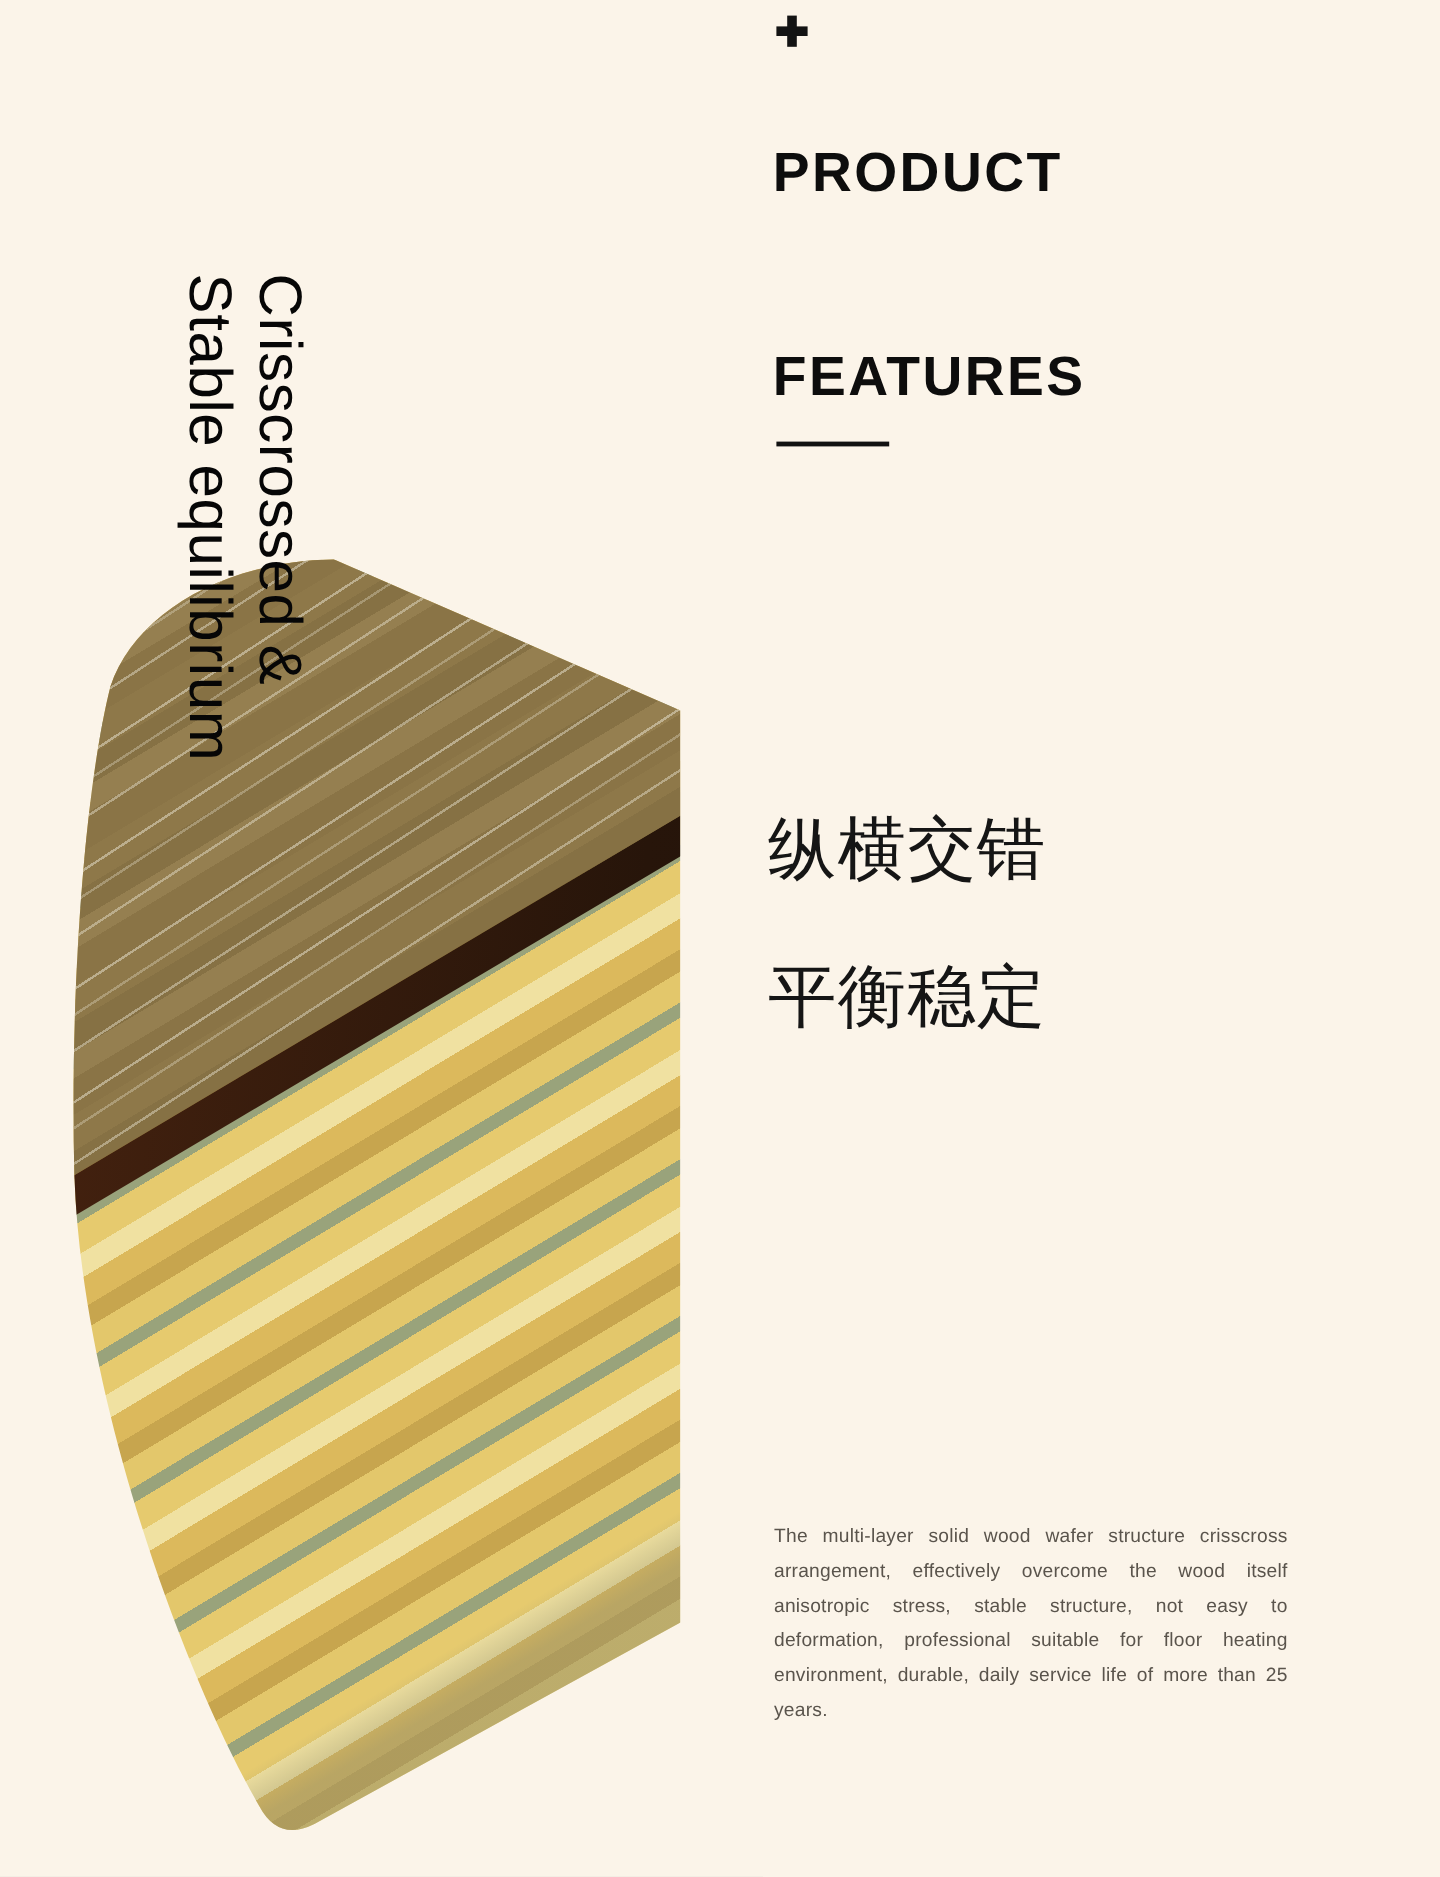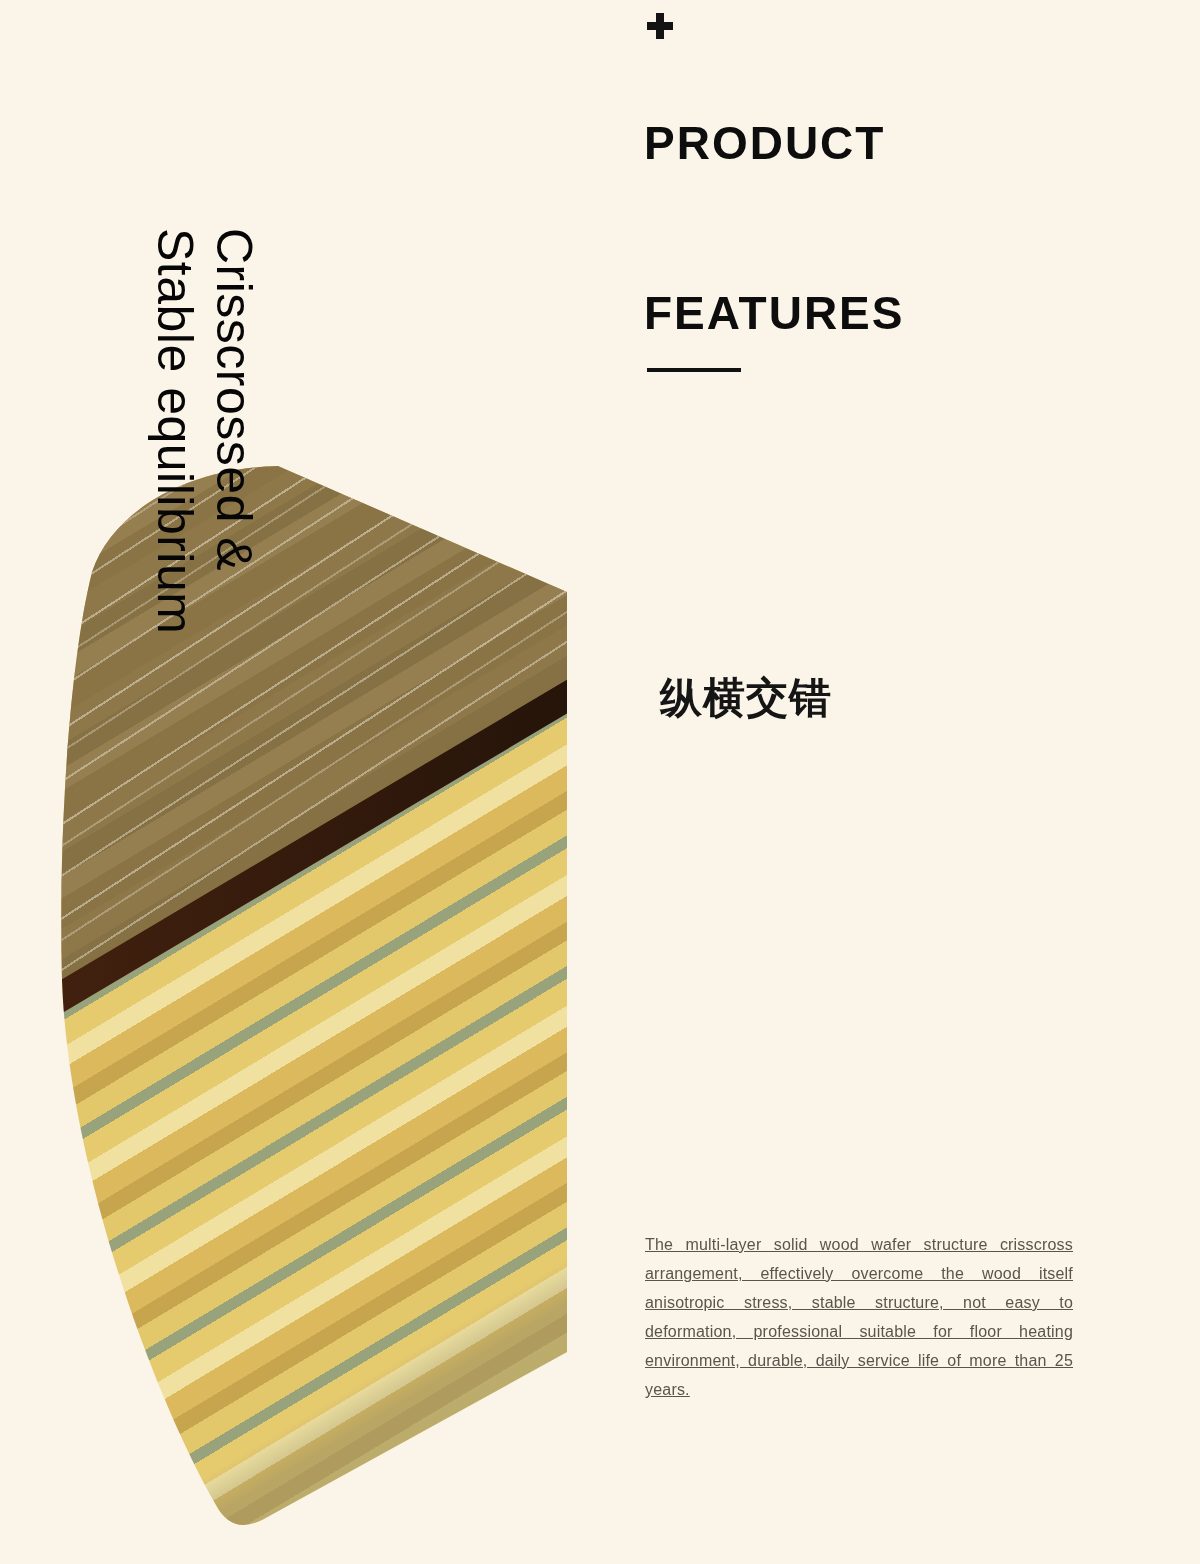--- a/index.html
+++ b/index.html
@@ -65,35 +65,35 @@
 
   .title-line {
     position:absolute; left:644px; z-index:2;
     font-size:46px; font-weight:700; letter-spacing:2px; color:#0d0d0d;
   }
   .t1 { top:116px; }
   .t2 { top:242px;margin-top:44px; }
   .rule { position:absolute; left:647px; top:368px; width:94px; height:4px; background:#111; z-index:2; }
 
   .zh-heading {
-    position:absolute; left:660px; z-index:2;
-    font-size:42px; font-weight:700; letter-spacing:1px; color:#151515;
+    position:absolute; left:640px; z-index:2;
+    font-size:57px; font-weight:400; letter-spacing:1px; color:#151515;
   }
   .zh1 { top:670px; }
   .zh2 { top:793px; }
 
   .zh-body {
     position:absolute; left:642px; top:1012px; width:494px; z-index:2;
     font-size:33px; line-height:51px; color:#403a33;
     text-align:justify; text-justify:inter-ideograph;
   }
   .en-body {
-    position:absolute; left:645px; top:1230px; width:428px; z-index:2;
+    position:absolute; left:645px; top:1266px; width:428px; z-index:2;
     font-size:16px; line-height:29px; color:#5a544c;
-    text-align:justify; letter-spacing:0.2px;text-decoration:underline;
+    text-align:justify; letter-spacing:0.2px;
   }
 </style>
 </head>
 <body>
 
 <div class="canvas">
 
   <div class="wood">
     <div class="layers"></div>
     <div class="oak"></div>
@@ -108,17 +108,18 @@
   </div>
 
   <div class="plus"></div>
 
   <div class="title-line t1">PRODUCT</div>
   <div class="title-line t2">FEATURES</div>
 
   <div class="rule"></div>
 
   <div class="zh-heading zh1">纵横交错</div>
+  <div class="zh-heading zh2">平衡稳定</div>
 
 
   <p class="en-body">The multi-layer solid wood wafer structure crisscross arrangement, effectively overcome the wood itself anisotropic stress, stable structure, not easy to deformation, professional suitable for floor heating environment, durable, daily service life of more than 25 years.</p>
 
 </div>
 
 </body></html>

